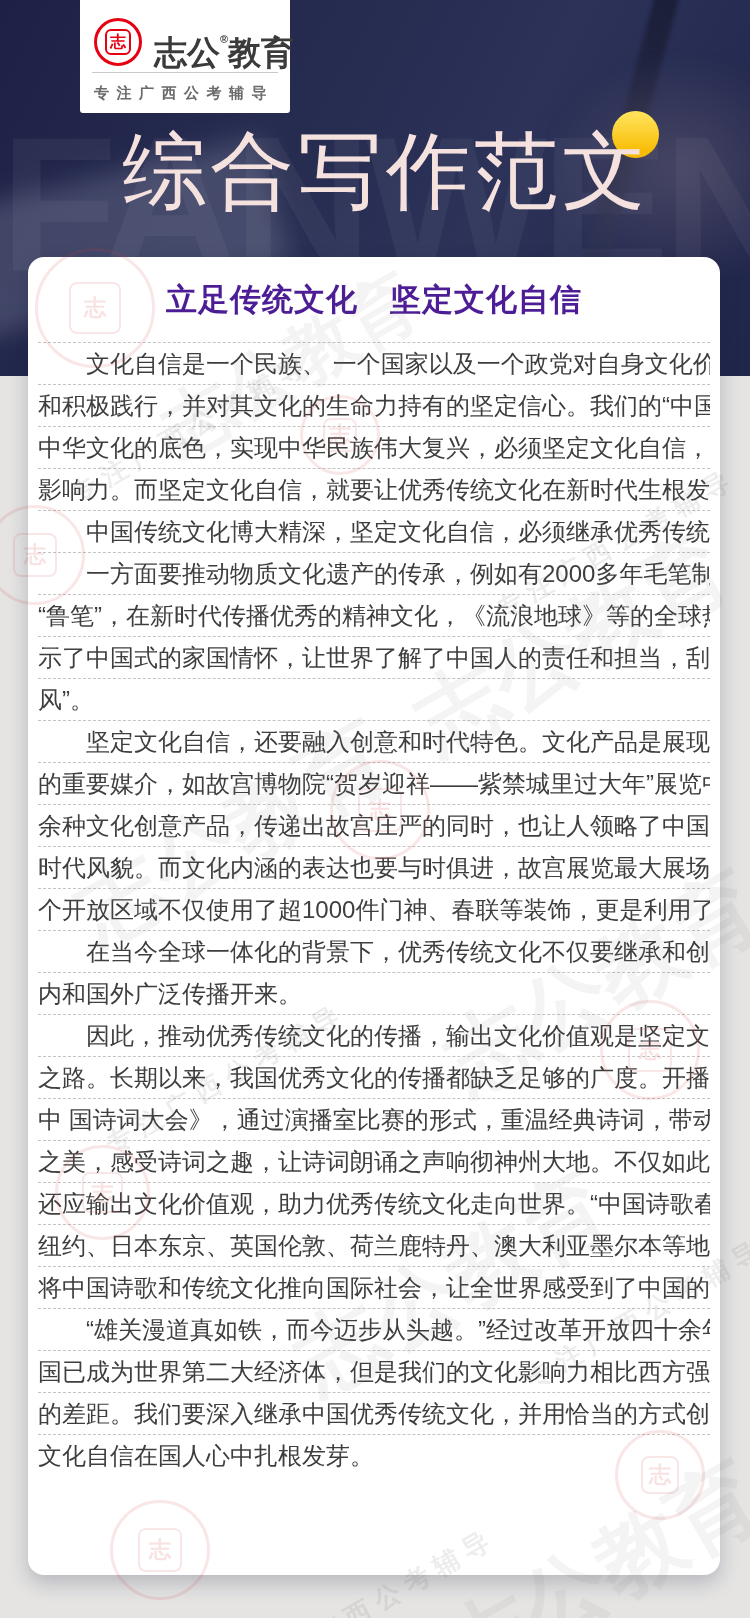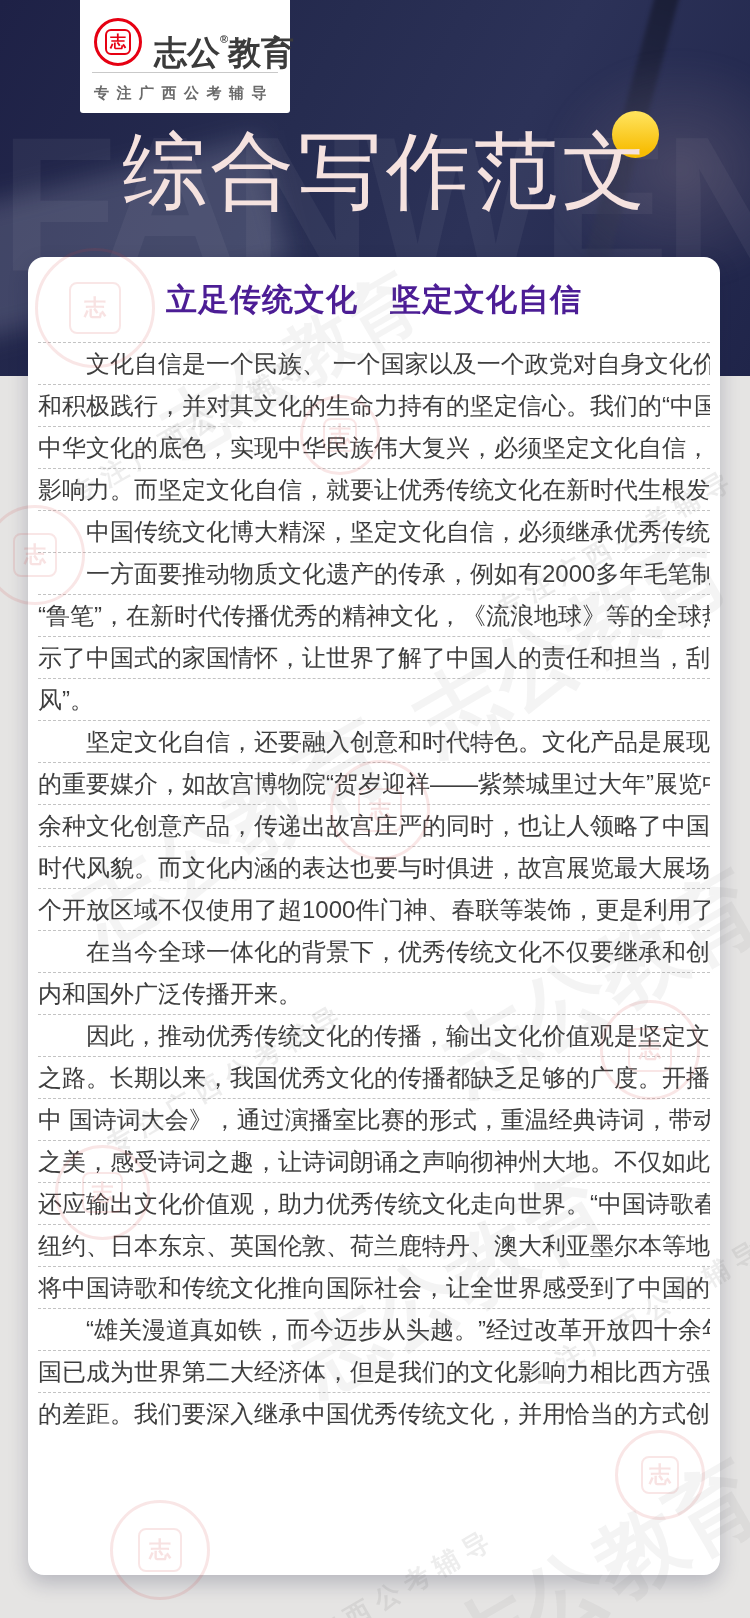--- a/index.html
+++ b/index.html
@@ -160,20 +160,21 @@
         <div class="line indent">因此，推动优秀传统文化的传播，输出文化价值观是坚定文化自信的必由</div>
         <div class="line">之路。长期以来，我国优秀文化的传播都缺乏足够的广度。开播于2016年的《</div>
         <div class="line">中 国诗词大会》，通过演播室比赛的形式，重温经典诗词，带动国人共享诗词</div>
         <div class="line">之美，感受诗词之趣，让诗词朗诵之声响彻神州大地。不仅如此，文化的传播</div>
         <div class="line">还应输出文化价值观，助力优秀传统文化走向世界。“中国诗歌春晚”远赴美国</div>
         <div class="line">纽约、日本东京、英国伦敦、荷兰鹿特丹、澳大利亚墨尔本等地设立分会场，</div>
         <div class="line">将中国诗歌和传统文化推向国际社会，让全世界感受到了中国的诗情画意。</div>
         <div class="line indent">“雄关漫道真如铁，而今迈步从头越。”经过改革开放四十余年的发展，中</div>
         <div class="line">国已成为世界第二大经济体，但是我们的文化影响力相比西方强国仍然有很大</div>
         <div class="line">的差距。我们要深入继承中国优秀传统文化，并用恰当的方式创新和传播，让</div>
+        <div class="line">文化自信在国人心中扎根发芽。</div>
       </div>
   </div>
 
   <div class="watermarks">
     <div class="wm-seal" style="left:35px;top:248px;width:120px;height:120px;">
         <div class="wm-seal-inner">志</div>
       </div>
     <div class="wm-seal" style="left:300px;top:395px;width:80px;height:80px;">
         <div class="wm-seal-inner">志</div>
       </div>

